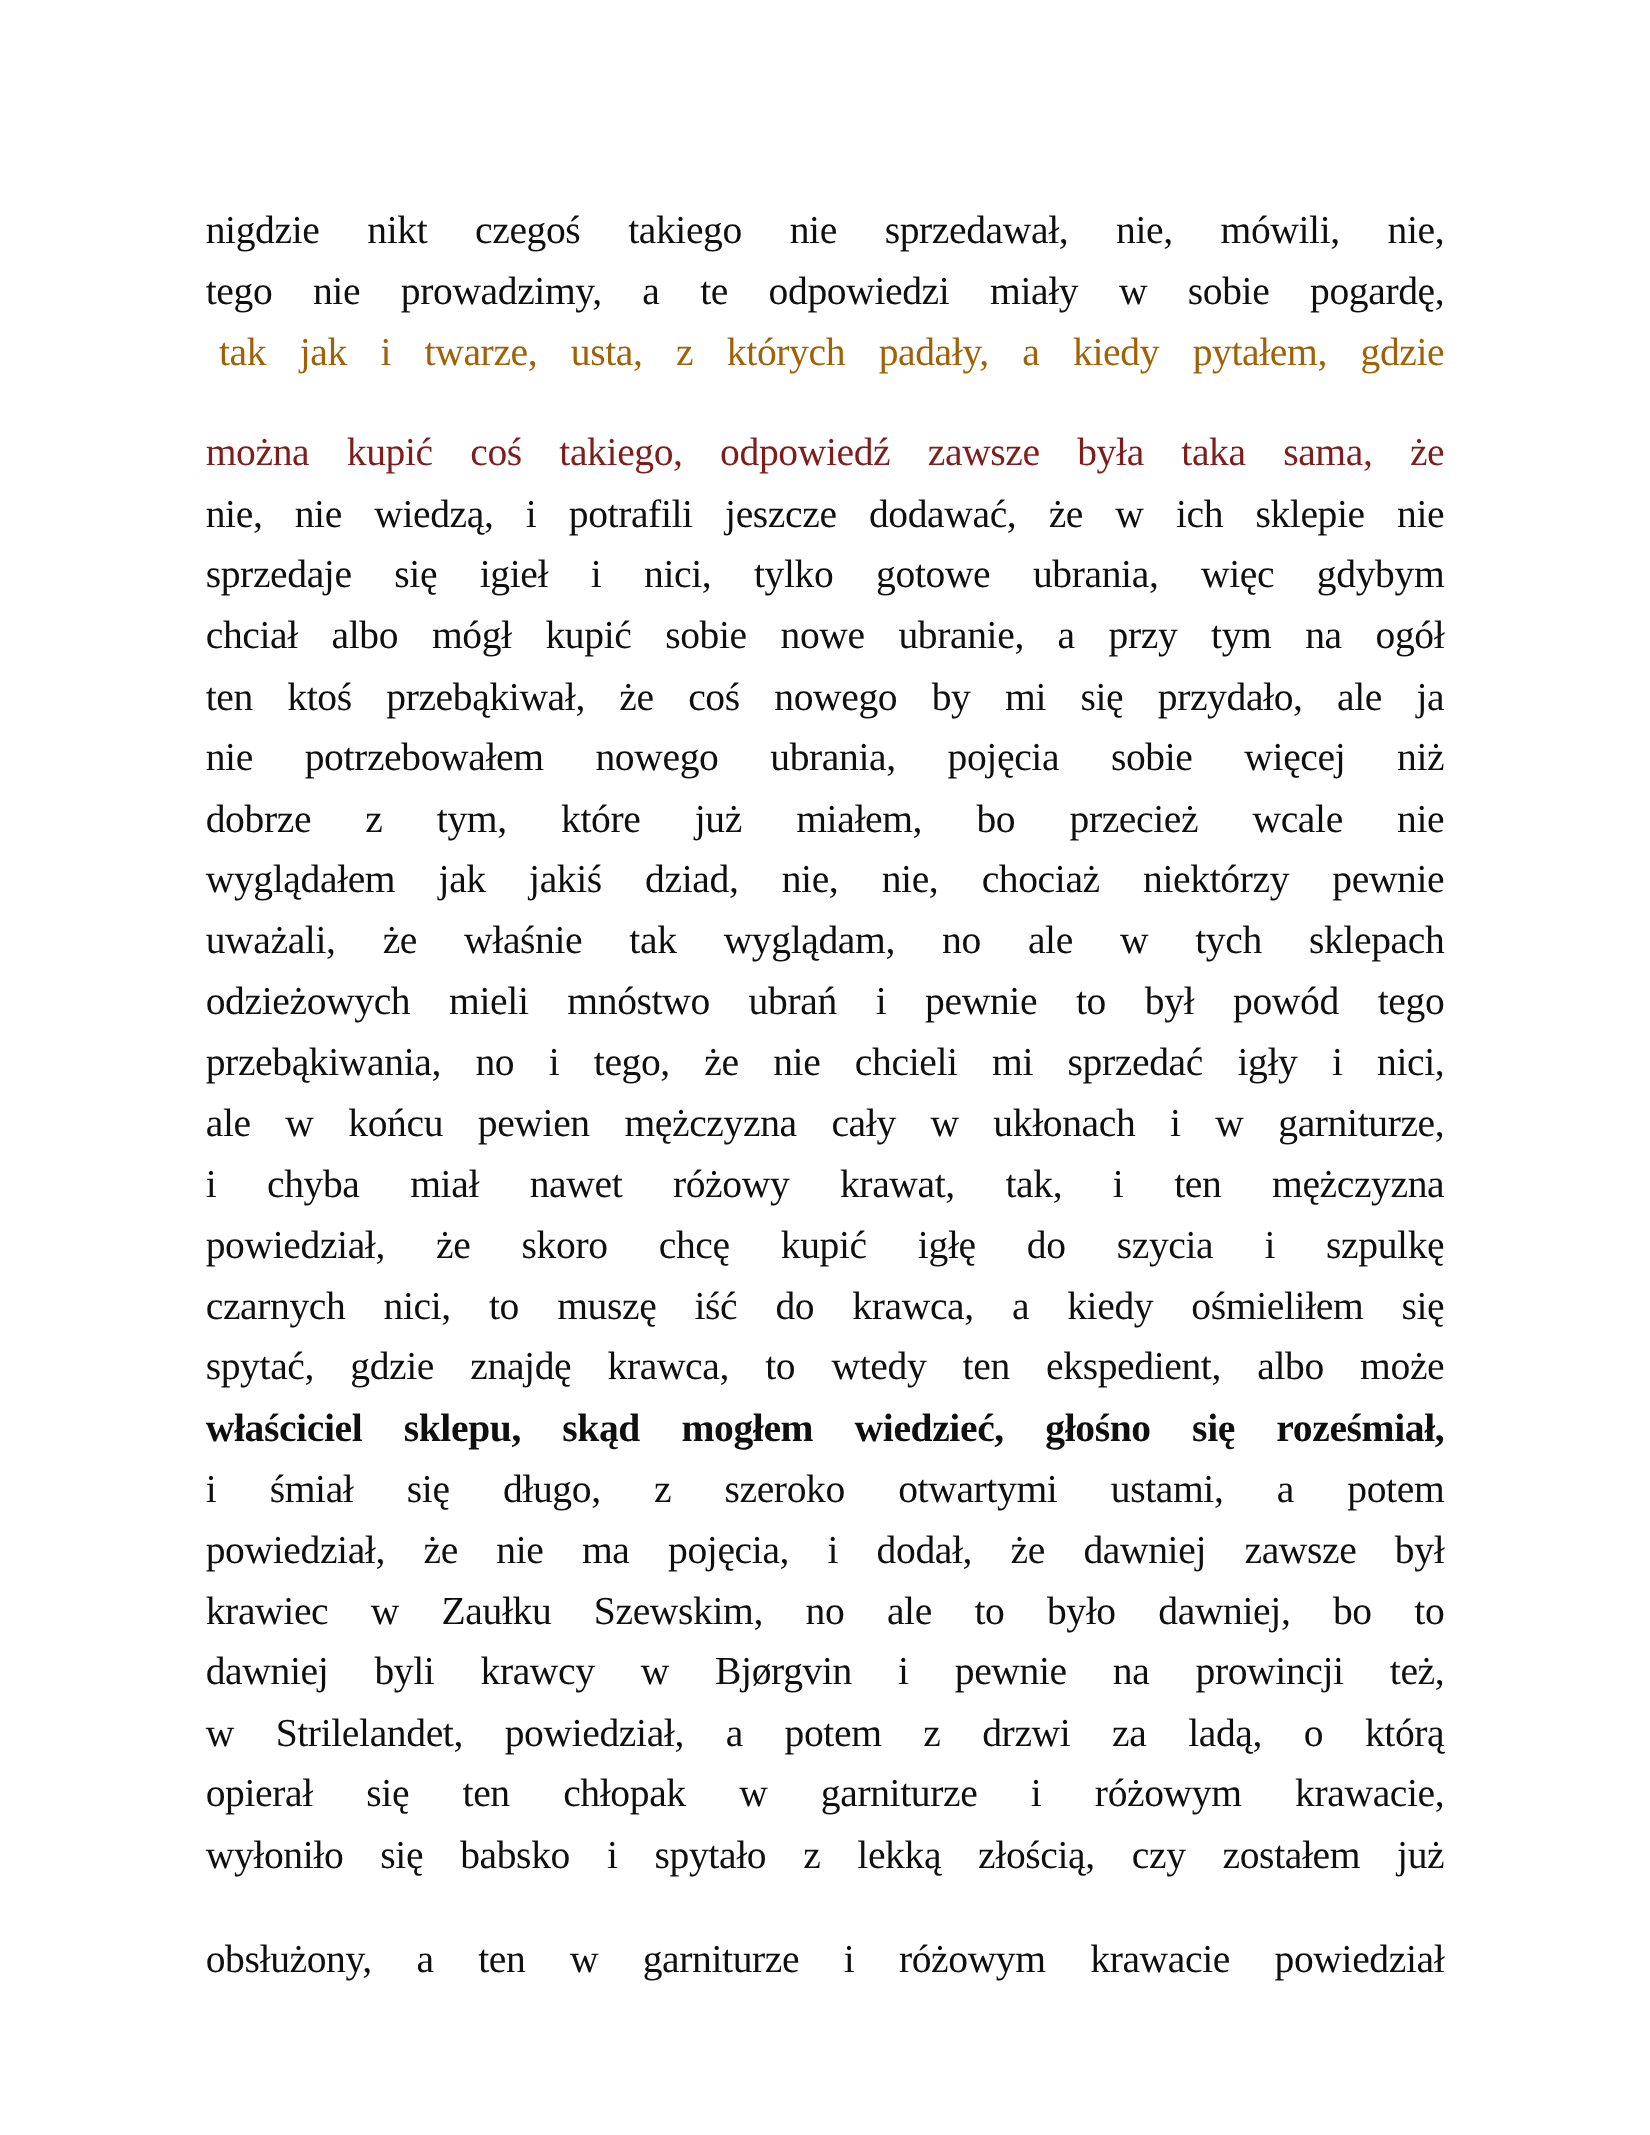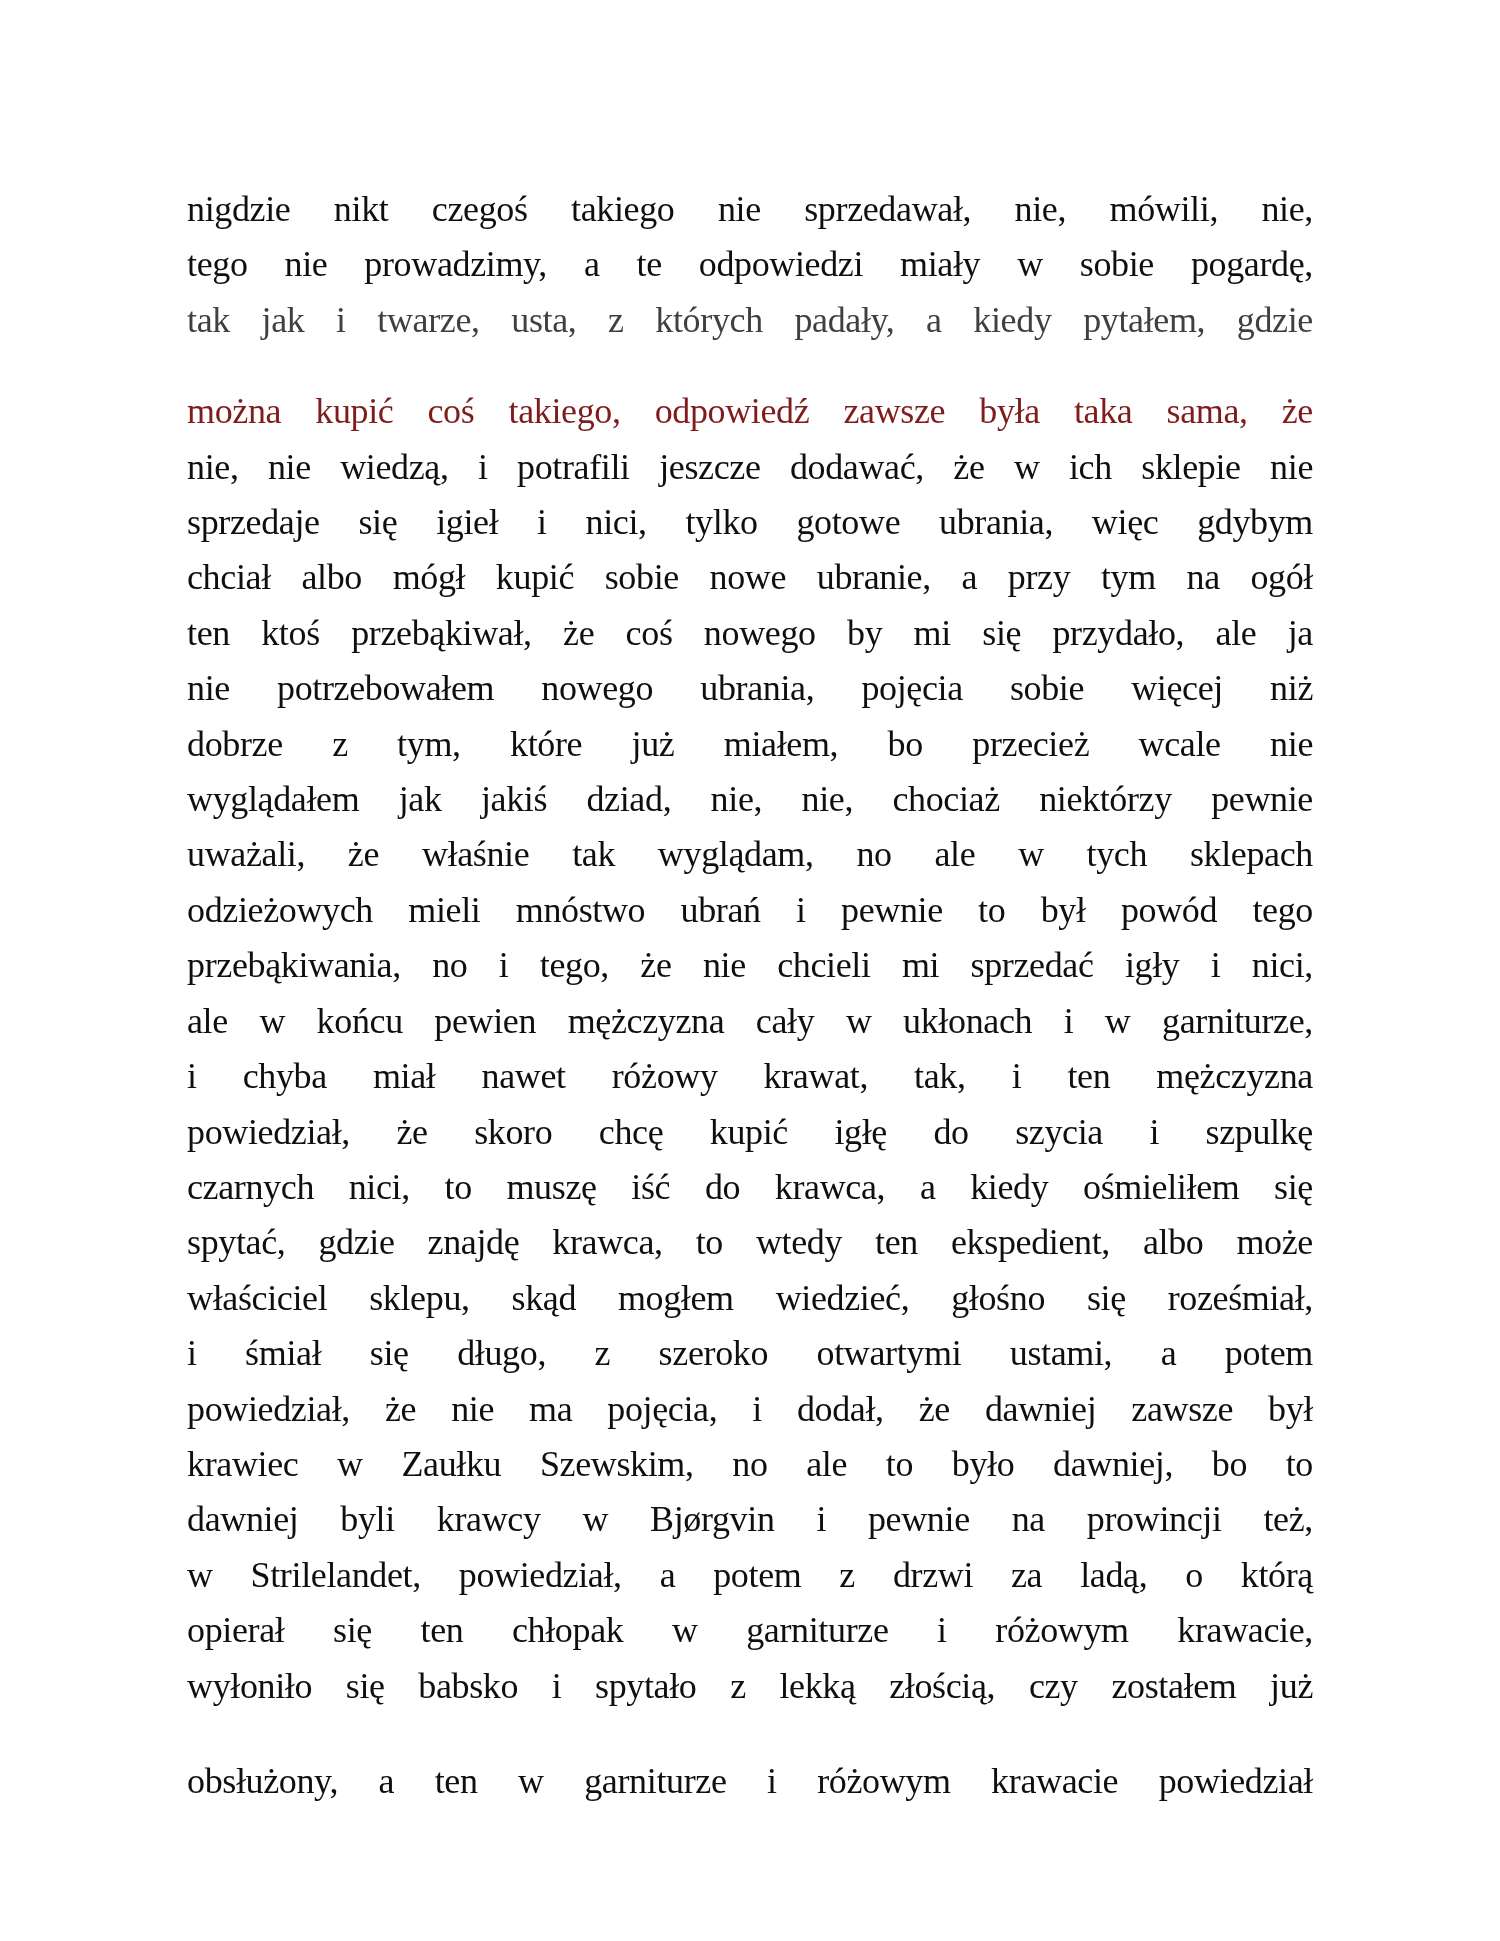--- a/index.html
+++ b/index.html
@@ -36,38 +36,38 @@
     font-kerning: normal;
   }
 </style>
 </head>
 <body style="background: rgb(255, 255, 255);">
 
 <div class="page">
   <div class="text-block">
       <div class="line" style="color: rgb(15, 15, 15);">nigdzie nikt czegoś takiego nie sprzedawał, nie, mówili, nie,</div>
       <div class="line" style="color: rgb(15, 15, 15);">tego nie prowadzimy, a te odpowiedzi miały w sobie pogardę,</div>
-      <div class="line" style="color: #404040;">tak jak i twarze, usta, z których padały, a kiedy pytałem, gdzie</div>
+      <div class="line" style="color: #a16207; margin-left: 12px;">tak jak i twarze, usta, z których padały, a kiedy pytałem, gdzie</div>
       <div class="line" style="color: #7f1d1d; margin-top: 36px;">można kupić coś takiego, odpowiedź zawsze była taka sama, że</div>
       <div class="line" style="color: rgb(15, 15, 15);">nie, nie wiedzą, i potrafili jeszcze dodawać, że w ich sklepie nie</div>
       <div class="line" style="color: rgb(15, 15, 15);">sprzedaje się igieł i nici, tylko gotowe ubrania, więc gdybym</div>
       <div class="line" style="color: rgb(15, 15, 15);">chciał albo mógł kupić sobie nowe ubranie, a przy tym na ogół</div>
       <div class="line" style="color: rgb(15, 15, 15);">ten ktoś przebąkiwał, że coś nowego by mi się przydało, ale ja</div>
       <div class="line" style="color: rgb(15, 15, 15);">nie potrzebowałem nowego ubrania, pojęcia sobie więcej niż</div>
       <div class="line" style="color: rgb(15, 15, 15);">dobrze z tym, które już miałem, bo przecież wcale nie</div>
       <div class="line" style="color: rgb(15, 15, 15);">wyglądałem jak jakiś dziad, nie, nie, chociaż niektórzy pewnie</div>
       <div class="line" style="color: rgb(15, 15, 15);">uważali, że właśnie tak wyglądam, no ale w tych sklepach</div>
       <div class="line" style="color: rgb(15, 15, 15);">odzieżowych mieli mnóstwo ubrań i pewnie to był powód tego</div>
       <div class="line" style="color: rgb(15, 15, 15);">przebąkiwania, no i tego, że nie chcieli mi sprzedać igły i nici,</div>
       <div class="line" style="color: rgb(15, 15, 15);">ale w końcu pewien mężczyzna cały w ukłonach i w garniturze,</div>
       <div class="line" style="color: rgb(15, 15, 15);">i chyba miał nawet różowy krawat, tak, i ten mężczyzna</div>
       <div class="line" style="color: rgb(15, 15, 15);">powiedział, że skoro chcę kupić igłę do szycia i szpulkę</div>
       <div class="line" style="color: rgb(15, 15, 15);">czarnych nici, to muszę iść do krawca, a kiedy ośmieliłem się</div>
       <div class="line" style="color: rgb(15, 15, 15);">spytać, gdzie znajdę krawca, to wtedy ten ekspedient, albo może</div>
-      <div class="line" style="color: rgb(15, 15, 15);">właściciel sklepu, skąd mogłem wiedzieć, głośno się roześmiał,</div>
+      <div class="line" style="color: rgb(15, 15, 15); font-weight: bold;">właściciel sklepu, skąd mogłem wiedzieć, głośno się roześmiał,</div>
       <div class="line" style="color: rgb(15, 15, 15);">i śmiał się długo, z szeroko otwartymi ustami, a potem</div>
       <div class="line" style="color: rgb(15, 15, 15);">powiedział, że nie ma pojęcia, i dodał, że dawniej zawsze był</div>
       <div class="line" style="color: rgb(15, 15, 15);">krawiec w Zaułku Szewskim, no ale to było dawniej, bo to</div>
       <div class="line" style="color: rgb(15, 15, 15);">dawniej byli krawcy w Bjørgvin i pewnie na prowincji też,</div>
       <div class="line" style="color: rgb(15, 15, 15);">w Strilelandet, powiedział, a potem z drzwi za ladą, o którą</div>
       <div class="line" style="color: rgb(15, 15, 15);">opierał się ten chłopak w garniturze i różowym krawacie,</div>
       <div class="line" style="color: rgb(15, 15, 15);">wyłoniło się babsko i spytało z lekką złością, czy zostałem już</div>
       <div class="line" style="color: rgb(15, 15, 15); margin-top: 40px;">obsłużony, a ten w garniturze i różowym krawacie powiedział</div>
     </div>
 </div>

